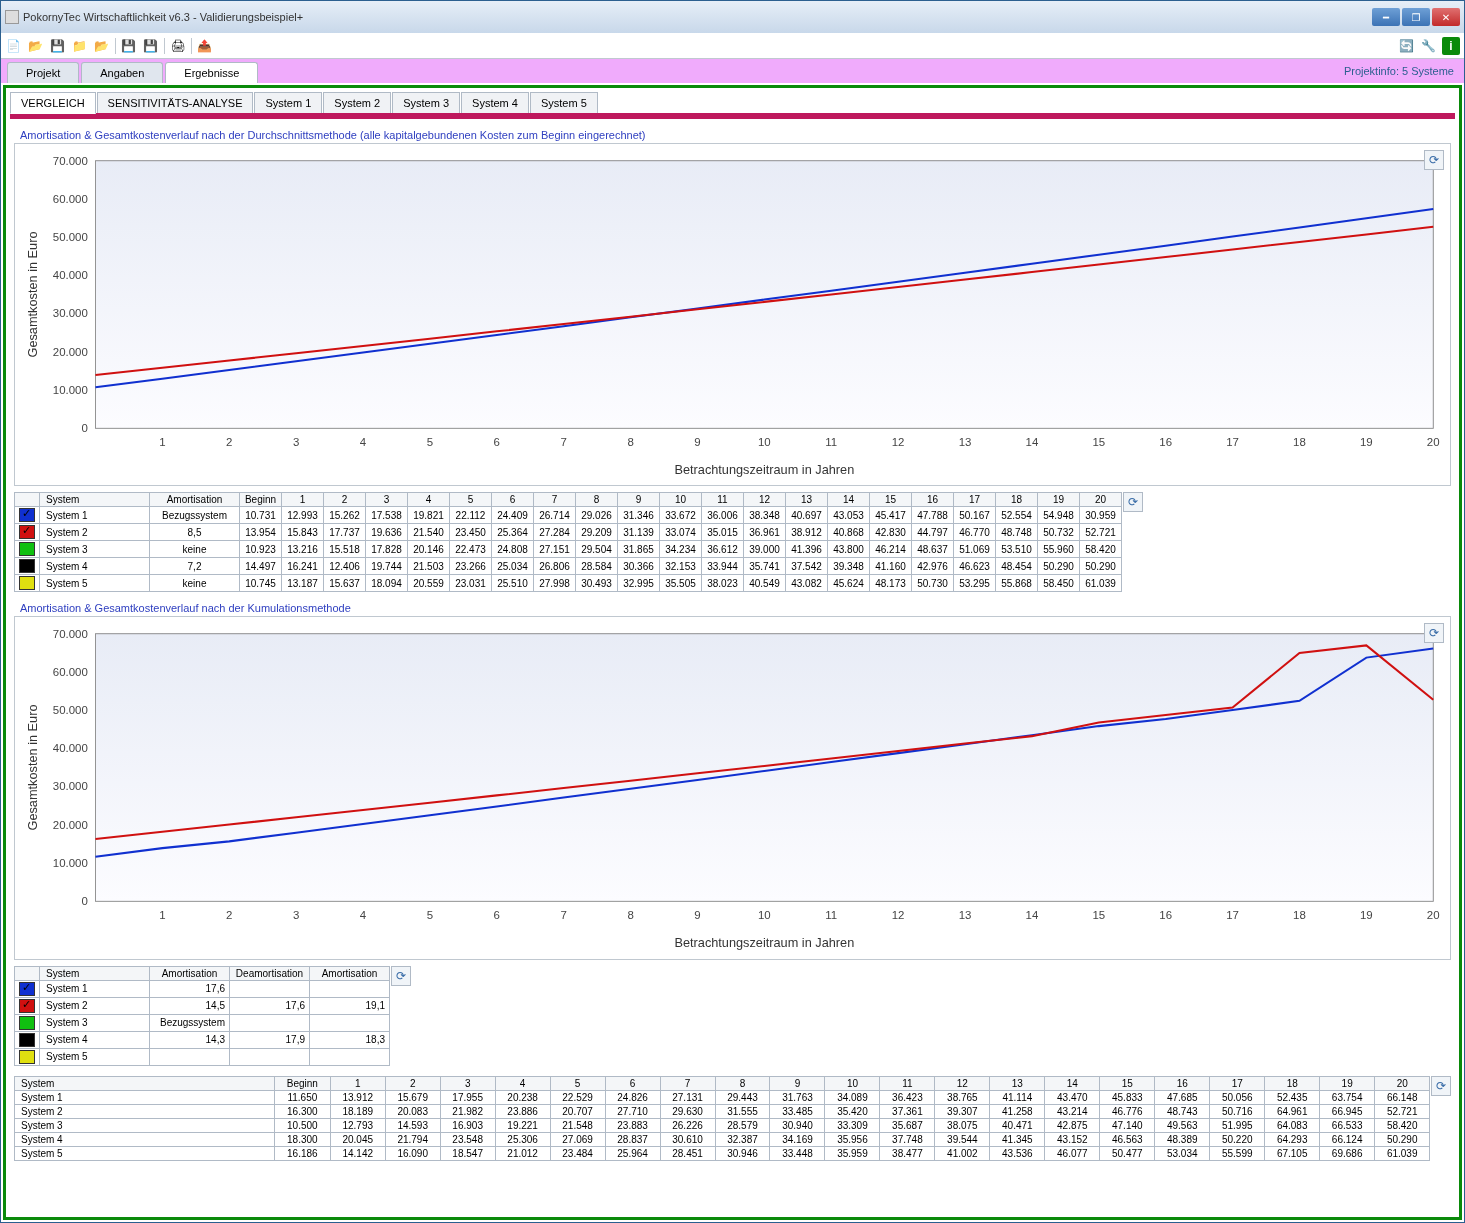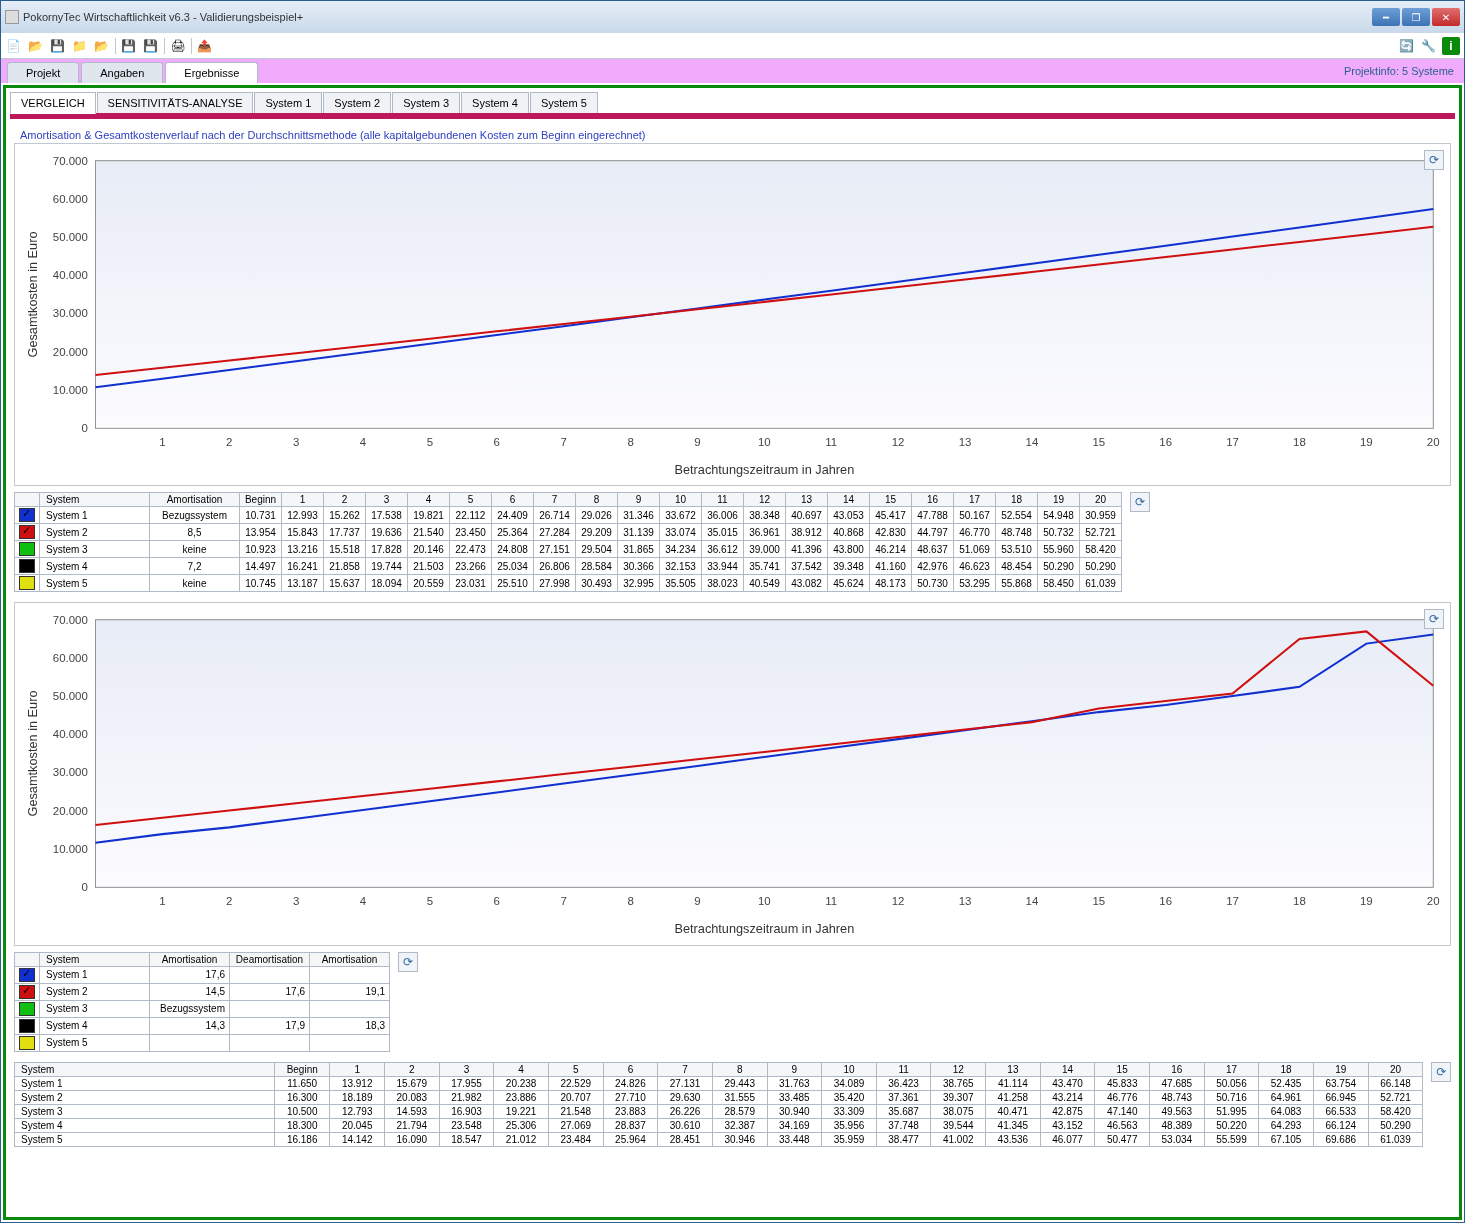--- a/index.html
+++ b/index.html
@@ -28,21 +28,21 @@
 .section-title { color:#3040c0; font-size:11px; margin:4px 0 2px 6px; }
 .chartbox { border:1px solid #c0c8d0; padding:4px; margin-bottom:6px; position:relative; }
 .chart-zoom { position:absolute; top:6px; right:6px; width:20px; height:20px; border:1px solid #b0bac6; background:#f0f4f8; display:flex; align-items:center; justify-content:center; font-size:12px; color:#3a6da8; }
 .chart { width:100%; }
 table { border-collapse:collapse; font-size:10px; }
 table.datatable td, table.datatable th { border:1px solid #b0bac6; padding:1px 4px; text-align:center; white-space:nowrap; }
 table.datatable th { background:#f4f6f8; font-weight:normal; }
 .color-swatch { width:16px; height:14px; display:inline-block; vertical-align:middle; border:1px solid #333; position:relative; }
 .color-swatch.checked::after { content:'✓'; position:absolute; left:2px; top:-2px; font-size:11px; color:#000; }
 .sys-cell { text-align:left !important; padding-left:6px !important; }
-.tableblock { display:flex; align-items:flex-start; gap:8px; margin-bottom:10px; }
+.tableblock { display:flex; align-items:flex-start; gap:1px; margin-bottom:10px; }
 </style>
 </head>
 <body>
 
 <div class="window">
   <div class="titlebar">
     <span class="t-icon"></span>
     <span>PokornyTec  Wirtschaftlichkeit v6.3  -  Validierungsbeispiel+</span>
     <span class="spacer"></span>
     <div class="winbtns">
@@ -272,21 +272,21 @@
                 <td>53.510</td>
                 <td>55.960</td>
                 <td>58.420</td>
               </tr>
               <tr>
                 <td><span class="color-swatch" style="background:#000000"></span></td>
                 <td class="sys-cell">System 4</td>
                 <td>7,2</td>
                 <td>14.497</td>
                 <td>16.241</td>
-                <td>21.858</td>
+                <td>12.406</td>
                 <td>19.744</td>
                 <td>21.503</td>
                 <td>23.266</td>
                 <td>25.034</td>
                 <td>26.806</td>
                 <td>28.584</td>
                 <td>30.366</td>
                 <td>32.153</td>
                 <td>33.944</td>
                 <td>35.741</td>
@@ -323,20 +323,21 @@
                 <td>53.295</td>
                 <td>55.868</td>
                 <td>58.450</td>
                 <td>61.039</td>
               </tr>
             </tbody>
           </table>
         <div class="chart-zoom" style="position:static">⟳</div>
       </div>
 
+      <div class="section-title">Amortisation &amp; Gesamtkostenverlauf nach der Kumulationsmethode</div>
       <div class="chartbox">
         <div class="chart-zoom">⟳</div>
         <svg class="chart" id="chart2" viewBox="0 0 1120 260">
             <defs>
               <linearGradient id="gradchart2" x1="0" y1="0" x2="0" y2="1">
                 <stop offset="0" stop-color="#e8ecf6"></stop>
                 <stop offset="1" stop-color="#fcfcff"></stop>
               </linearGradient>
             </defs>
             <line x1="60" y1="220" x2="1110" y2="220" stroke="#c8ccd4" stroke-width="0.5"></line>

